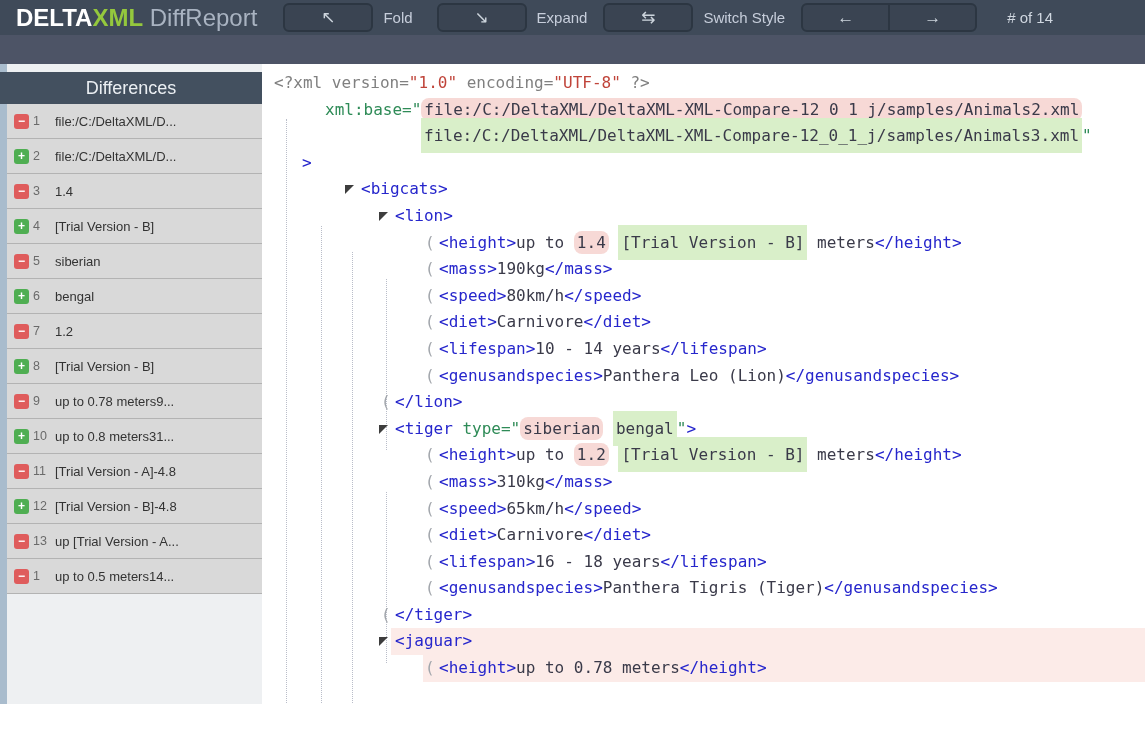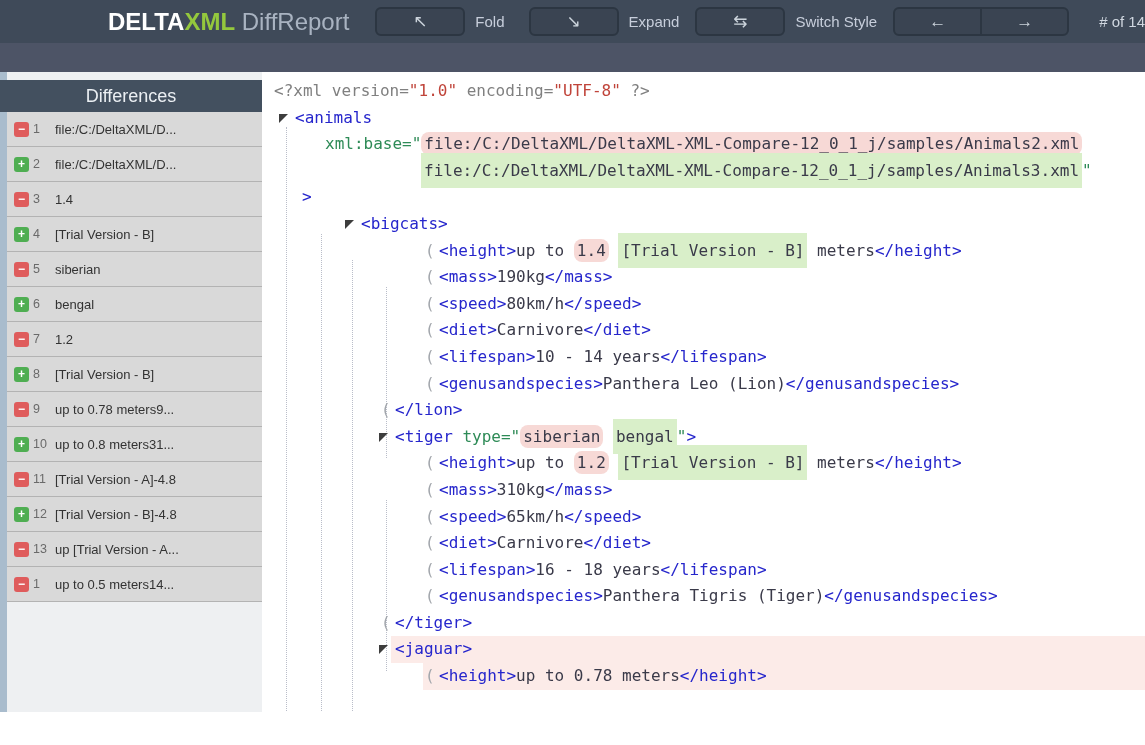--- a/index.html
+++ b/index.html
@@ -5,22 +5,22 @@
   * { box-sizing: border-box; }
   html, body { margin: 0; padding: 0; }
   body {
     width: 1145px; height: 745px; overflow: hidden;
     font-family: "Liberation Sans", sans-serif;
     background: #ffffff;
   }
 
   
   .header {
-    height: 43px; background: var(--header_bg);
-    display: flex; align-items: center; justify-content: flex-end;
+    height: 35px; background: var(--header_bg);
+    display: flex; align-items: center;
   }
   .logo { font-size: 24px; font-weight: bold; color: #ffffff; margin-left: 16px; white-space: pre; }
   .logo .xml { color: var(--brand_green); }
   .logo .product { color: #a9b3c1; font-weight: normal; }
   .grp { display: flex; align-items: center; }
   .g-fold   { margin-left: 26px; }
   .g-expand { margin-left: 24px; }
   .g-switch { margin-left: 16px; }
   .g-arrows { margin-left: 16px; }
   .hbtn {
@@ -211,25 +211,25 @@
     <div class="tree-guides">
         <div class="guide" style="left: 24px; top: 55.2px; height: 617.8px;"></div>
         <div class="guide" style="left: 59px; top: 161.6px; height: 511.4px;"></div>
         <div class="guide" style="left: 90px; top: 188.2px; height: 484.8px;"></div>
         <div class="guide" style="left: 124px; top: 214.8px; height: 171.6px;"></div>
         <div class="guide" style="left: 124px; top: 427.6px; height: 171.6px;"></div>
         <div class="guide" style="left: 124px; top: 640.4px; height: 32.6px;"></div>
       </div>
     <div class="xlines">
         <div class="xline" style="padding-left: 12px;"><span class="tk-pi">&lt;?xml version=</span><span class="tk-piv">"1.0"</span><span class="tk-pi"> encoding=</span><span class="tk-piv">"UTF-8"</span><span class="tk-pi"> ?&gt;</span></div>
-        <div class="xline" style="padding-left: 33px;"><span class="twisty" style="left: 17px;"></span><span class="tk-tag">&lt;animals</span></div>
         <div class="xline" style="padding-left: 63px;"><span class="tk-attr">xml:base="</span><span class="tk-txt hl-del">file:/C:/DeltaXML/DeltaXML-XML-Compare-12_0_1_j/samples/Animals2.xml</span></div>
         <div class="xline" style="padding-left: 159px;"><span class="tk-txt hl-ins">file:/C:/DeltaXML/DeltaXML-XML-Compare-12_0_1_j/samples/Animals3.xml</span><span class="tk-attr">"</span></div>
         <div class="xline" style="padding-left: 40px;"><span class="tk-tag">&gt;</span></div>
         <div class="xline" style="padding-left: 99px;"><span class="twisty" style="left: 83px;"></span><span class="tk-tag">&lt;bigcats&gt;</span></div>
+        <div class="xline" style="padding-left: 133px;"><span class="twisty" style="left: 117px;"></span><span class="tk-tag">&lt;lion&gt;</span></div>
         <div class="xline" style="padding-left: 177px;"><span class="paren" style="left: 163px;">(</span><span class="tk-tag">&lt;height&gt;</span><span class="tk-txt">up to </span><span class="tk-txt hl-del">1.4</span><span class="tk-txt"> </span><span class="tk-txt hl-ins">[Trial Version - B]</span><span class="tk-txt"> meters</span><span class="tk-tag">&lt;/height&gt;</span></div>
         <div class="xline" style="padding-left: 177px;"><span class="paren" style="left: 163px;">(</span><span class="tk-tag">&lt;mass&gt;</span><span class="tk-txt">190kg</span><span class="tk-tag">&lt;/mass&gt;</span></div>
         <div class="xline" style="padding-left: 177px;"><span class="paren" style="left: 163px;">(</span><span class="tk-tag">&lt;speed&gt;</span><span class="tk-txt">80km/h</span><span class="tk-tag">&lt;/speed&gt;</span></div>
         <div class="xline" style="padding-left: 177px;"><span class="paren" style="left: 163px;">(</span><span class="tk-tag">&lt;diet&gt;</span><span class="tk-txt">Carnivore</span><span class="tk-tag">&lt;/diet&gt;</span></div>
         <div class="xline" style="padding-left: 177px;"><span class="paren" style="left: 163px;">(</span><span class="tk-tag">&lt;lifespan&gt;</span><span class="tk-txt">10 - 14 years</span><span class="tk-tag">&lt;/lifespan&gt;</span></div>
         <div class="xline" style="padding-left: 177px;"><span class="paren" style="left: 163px;">(</span><span class="tk-tag">&lt;genusandspecies&gt;</span><span class="tk-txt">Panthera Leo (Lion)</span><span class="tk-tag">&lt;/genusandspecies&gt;</span></div>
         <div class="xline" style="padding-left: 133px;"><span class="paren" style="left: 119px;">(</span><span class="tk-tag">&lt;/lion&gt;</span></div>
         <div class="xline" style="padding-left: 133px;"><span class="twisty" style="left: 117px;"></span><span class="tk-tag">&lt;tiger</span><span class="tk-attr"> type="</span><span class="tk-txt hl-del">siberian</span><span class="tk-txt"> </span><span class="tk-txt hl-ins">bengal</span><span class="tk-attr">"</span><span class="tk-tag">&gt;</span></div>
         <div class="xline" style="padding-left: 177px;"><span class="paren" style="left: 163px;">(</span><span class="tk-tag">&lt;height&gt;</span><span class="tk-txt">up to </span><span class="tk-txt hl-del">1.2</span><span class="tk-txt"> </span><span class="tk-txt hl-ins">[Trial Version - B]</span><span class="tk-txt"> meters</span><span class="tk-tag">&lt;/height&gt;</span></div>
         <div class="xline" style="padding-left: 177px;"><span class="paren" style="left: 163px;">(</span><span class="tk-tag">&lt;mass&gt;</span><span class="tk-txt">310kg</span><span class="tk-tag">&lt;/mass&gt;</span></div>

